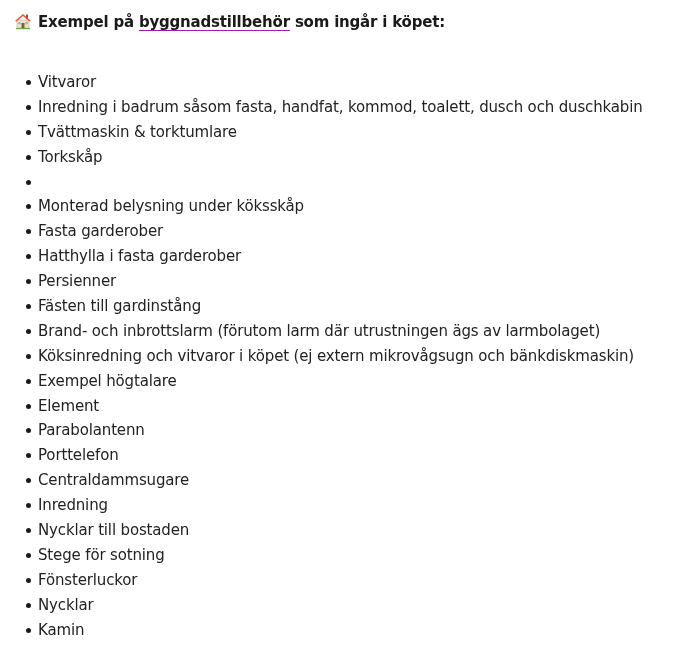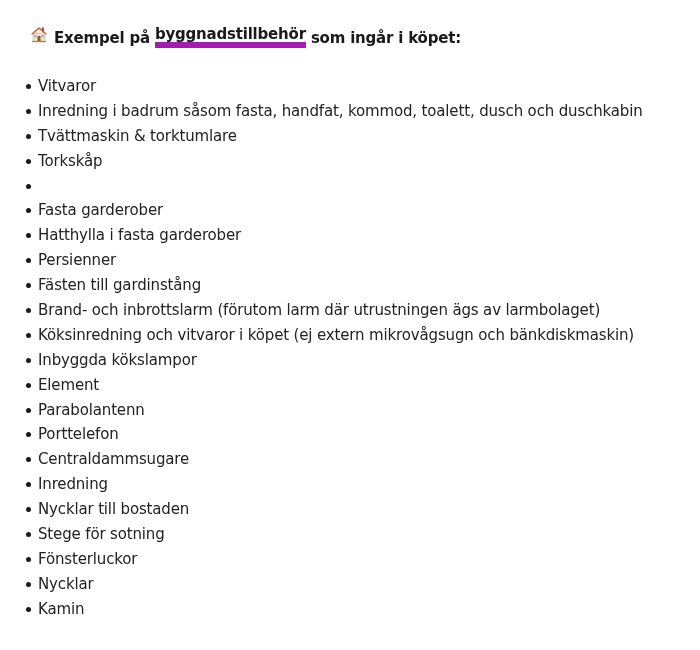--- a/index.html
+++ b/index.html
@@ -13,47 +13,47 @@
       overflow: hidden;
       font-family: "DejaVu Sans", sans-serif;
       color: #1f1f1f;
     }
     .content {
       position: relative;
       padding: 10px 14px 0 14px;
     }
     .heading {
       display: flex;
-      align-items: flex-start;
+      align-items: center;
       font-family: "DejaVu Sans", sans-serif;
       font-weight: bold;
       font-size: 15px;
       line-height: 24px;
-      margin: 16px;
+      margin: 0;
       color: #1a1a1a;
       letter-spacing: -0.2px;
     }
     .house-icon {
       display: inline-block;
       width: 18px;
       height: 18px;
       margin-right: 6px;
       position: relative;
       top: -1px;
     }
     .heading a {
       color: #1a1a1a;
       text-decoration: none;
-      border-bottom: 6px solid #a21caf;
+      border-bottom: 1px solid #a21caf;
       line-height: 16px;
     }
     .heading .sp { white-space: pre; }
     ul.items {
       list-style: none;
-      margin: 24px 0 0 0;
+      margin: 36px 0 0 0;
       padding: 0;
     }
     ul.items li {
       position: relative;
       padding-left: 24px;
       height: 24.9px;
       line-height: 24.9px;
       font-size: 15px;
       color: #222222;
       white-space: nowrap;
@@ -91,27 +91,28 @@
       <span class="sp"> </span>
       <span>som ingår i köpet:</span>
   </p>
 
   <ul class="items">
     <li><span class="bullet"></span><span>Vitvaror</span></li>
     <li><span class="bullet"></span><span>Inredning i badrum såsom fasta, handfat, kommod, toalett, dusch och duschkabin</span></li>
     <li><span class="bullet"></span><span>Tvättmaskin &amp; torktumlare</span></li>
     <li><span class="bullet"></span><span>Torkskåp</span></li>
     <li><span class="bullet"></span></li>
+    <li><span class="bullet"></span><span>Monterad belysning under köksskåp</span></li>
     <li><span class="bullet"></span><span>Fasta garderober</span></li>
     <li><span class="bullet"></span><span>Hatthylla i fasta garderober</span></li>
     <li><span class="bullet"></span><span>Persienner</span></li>
     <li><span class="bullet"></span><span>Fästen till gardinstång</span></li>
     <li><span class="bullet"></span><span>Brand- och inbrottslarm (förutom larm där utrustningen ägs av larmbolaget)</span></li>
     <li><span class="bullet"></span><span>Köksinredning och vitvaror i köpet (ej extern mikrovågsugn och bänkdiskmaskin)</span></li>
-    <li><span class="bullet"></span><span>Inbyggda kökslampor</span></li>
+    <li><span class="bullet"></span><span>Exempel högtalare</span></li>
     <li><span class="bullet"></span><span>Element</span></li>
     <li><span class="bullet"></span><span>Parabolantenn</span></li>
     <li><span class="bullet"></span><span>Porttelefon</span></li>
     <li><span class="bullet"></span><span>Centraldammsugare</span></li>
     <li><span class="bullet"></span><span>Inredning</span></li>
     <li><span class="bullet"></span><span>Nycklar till bostaden</span></li>
     <li><span class="bullet"></span><span>Stege för sotning</span></li>
     <li><span class="bullet"></span><span>Fönsterluckor</span></li>
     <li><span class="bullet"></span><span>Nycklar</span></li>
     <li><span class="bullet"></span><span>Kamin</span></li>

